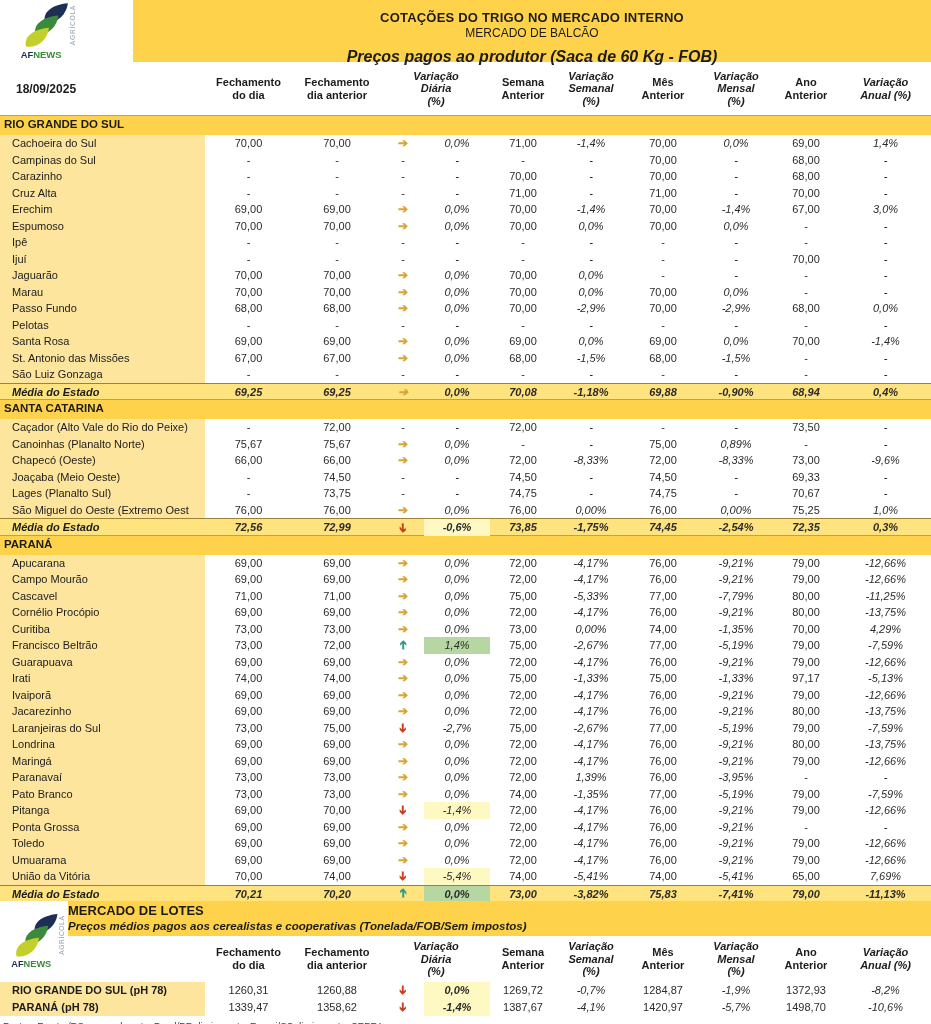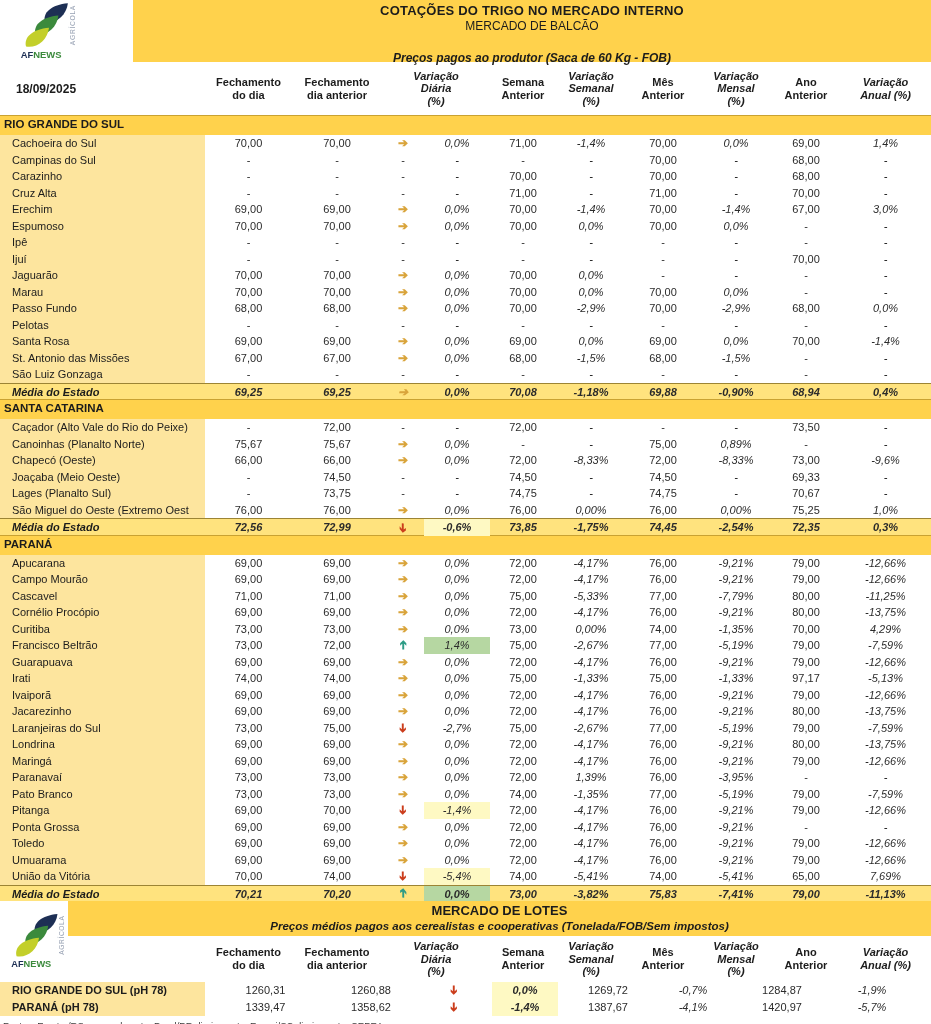--- a/index.html
+++ b/index.html
@@ -2,24 +2,24 @@
 <html><head>
 <meta charset="utf-8">
 <style>
   html,body{margin:0;padding:0;background:#fff;}
   body{width:931px;height:1024px;overflow:hidden;font-family:"Liberation Sans",sans-serif;color:#1c1c1c;}
   #app{width:931px;height:1024px;position:relative;background:#fff;}
 
   
   .topbar{display:flex;height:62px;}
   .logo-box{width:133px;background:#fff;position:relative;flex:none;}
-  .gold-head{flex:1;background:#FFD24C;text-align:center;padding-top:3px;}
+  .gold-head{flex:1;background:#FFD24C;text-align:center;padding-top:10px;}
   .gh-title{font-size:13px;font-weight:bold;letter-spacing:.2px;}
   .gh-sub{font-size:12px;font-weight:normal;margin-top:1px;}
-  .gh-note{font-size:12px;font-weight:bold;font-style:italic;margin-top:18px;}
+  .gh-note{font-size:16px;font-weight:bold;font-style:italic;margin-top:8px;}
 
   
   .grid{display:grid;grid-template-columns:205px 87px 90px 42px 66px 66px 70px 74px 72px 68px 91px;}
   .colhead{height:53px;align-items:center;background:#fff;}
   .ch{font-size:11px;font-weight:bold;text-align:center;white-space:pre-line;line-height:1.15;}
   .ch.it{font-style:italic;}
   .ch-vd{grid-column:4/6;}
   .date-cell{font-size:12px;font-weight:bold;text-align:left;padding-left:16px;}
 
   
@@ -33,25 +33,25 @@
   .media .lbl{background:transparent;font-style:italic;}
   .hr{background:#fef9c3;}
   .hg{background:#B6D7A2;}
   .arw{display:inline-block;font-size:12px;font-weight:bold;line-height:1;}
   .ar{color:#D9A43B;}
   .ad{color:#CB3D1C;transform:rotate(90deg);}
   .au{color:#2E9C86;transform:rotate(-90deg);}
 
   
   .lotes{position:relative;}
-  .lband{margin-left:68px;background:#FFD24C;text-align:center;}
+  .lband{margin-left:68px;background:#FFD24C;text-align:left;}
   .lband .t1{font-size:13px;font-weight:bold;padding-top:2px;height:16px;line-height:16px;}
   .lband .t2{font-size:11.5px;font-weight:bold;font-style:italic;height:17px;line-height:15px;}
   .lhead{height:46px;align-items:center;background:#fff;}
-  .lrow{height:17px;align-items:center;font-size:11px;line-height:17px;gap:17px;}
+  .lrow{height:17px;align-items:center;font-size:11px;line-height:17px;}
   .lrow .lbl{font-weight:bold;}
   .bvar{font-weight:bold;}
   .logo-abs{position:absolute;left:6px;top:2px;}
 
   
   .footer{display:flex;font-size:9.5px;color:#3a3a3a;padding-top:4px;padding-left:3px;flex-direction:column;}
   .footer .f1{width:462px;}
 </style>
 </head>
 <body>

